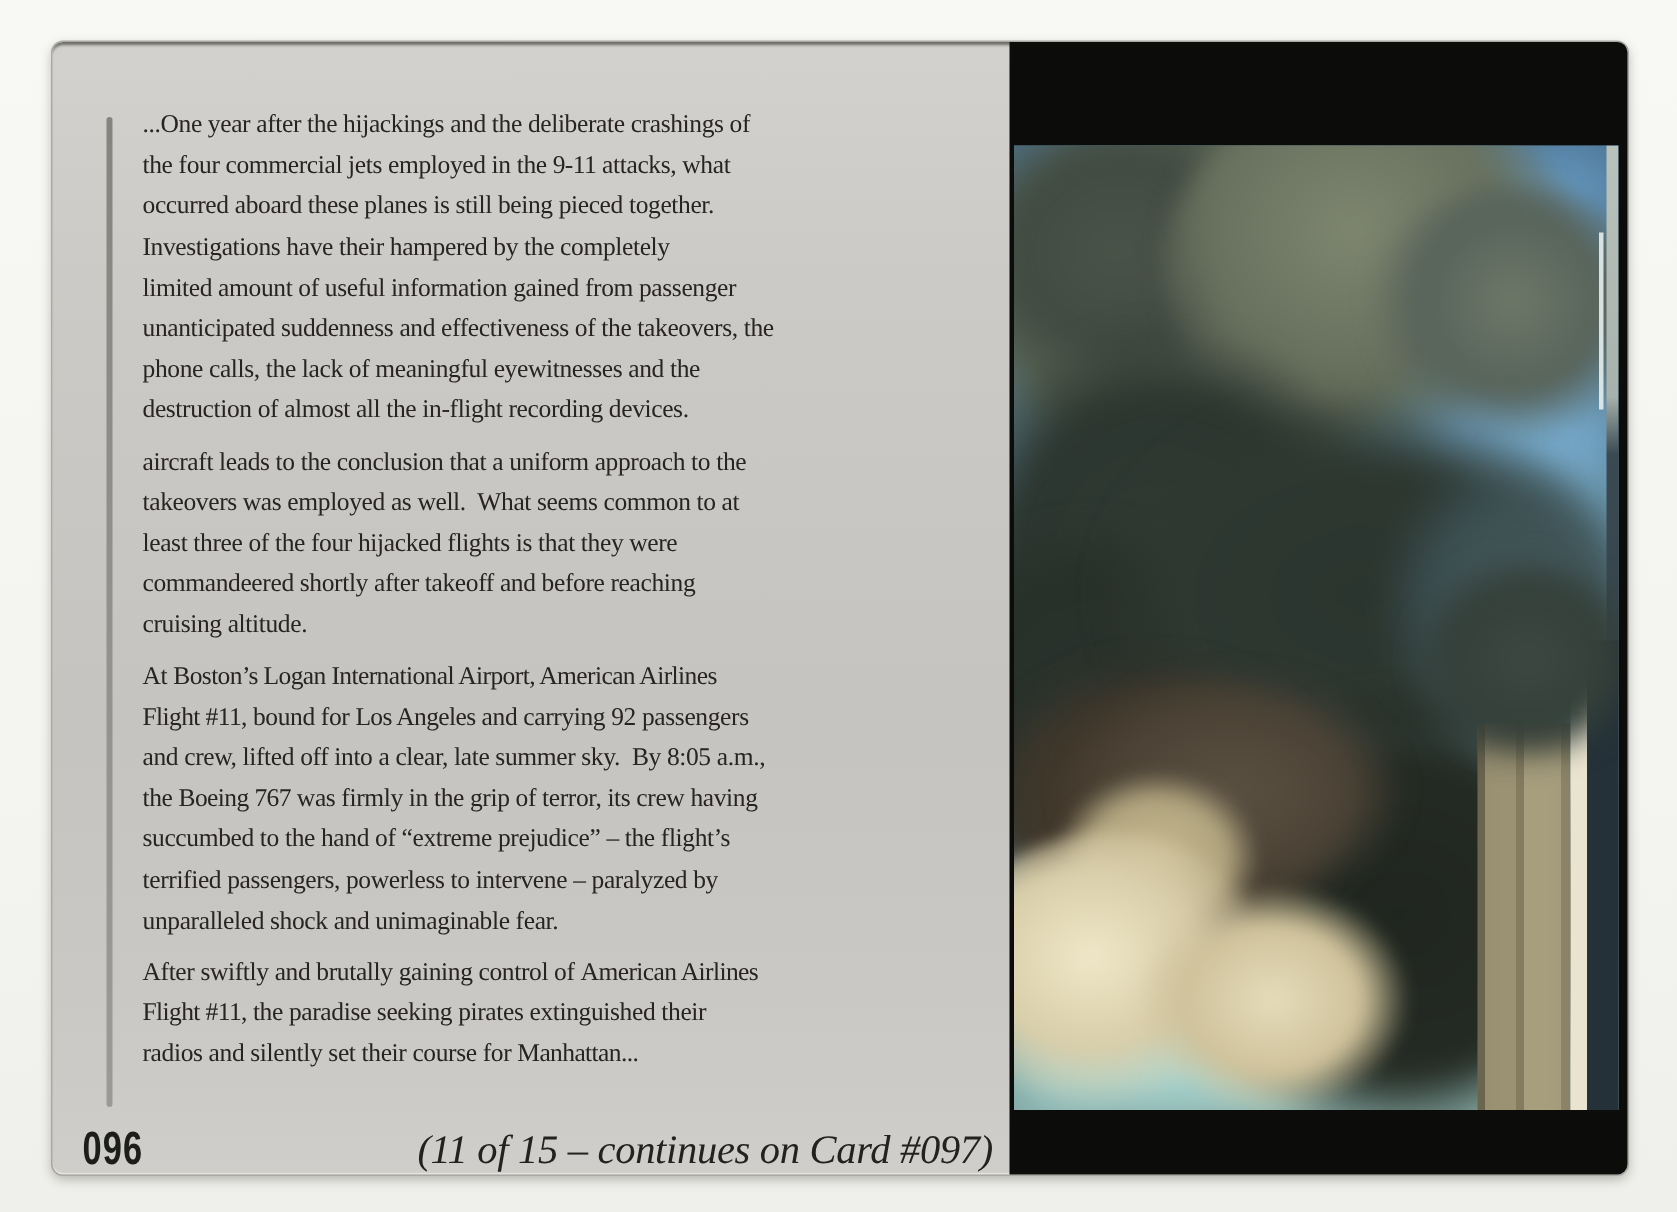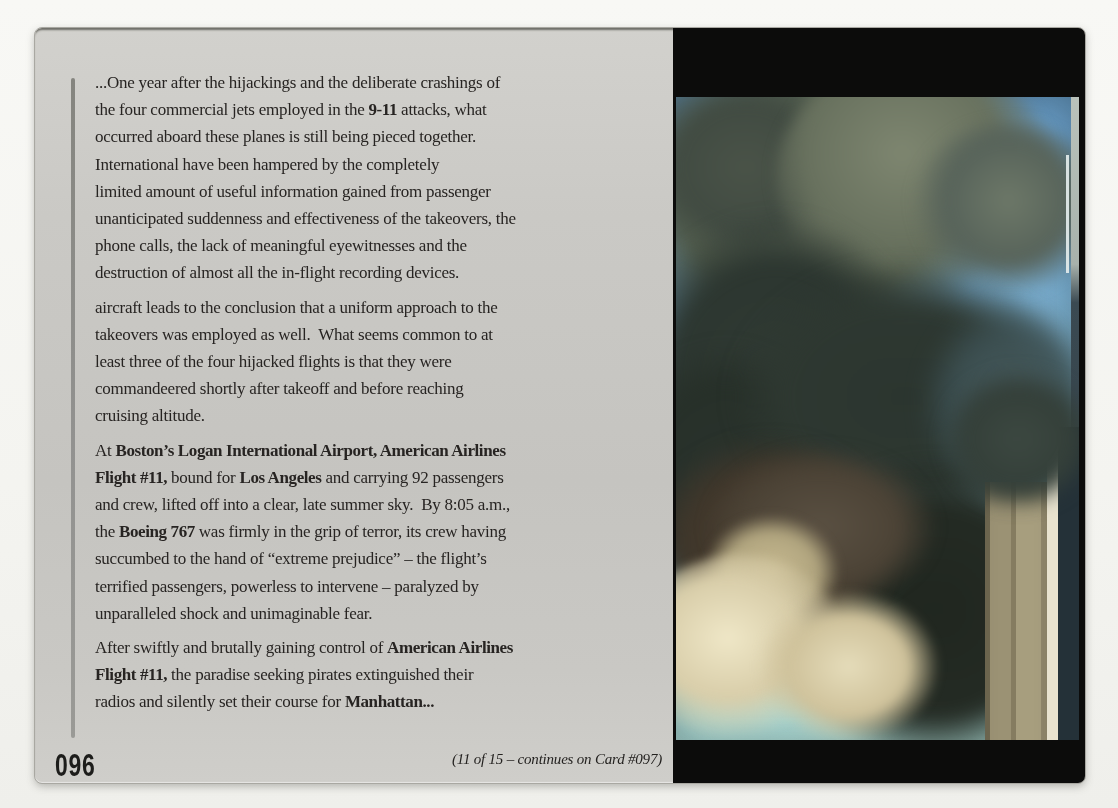--- a/index.html
+++ b/index.html
@@ -21,30 +21,30 @@
     position:absolute;left:36px;top:50px;width:4px;height:660px;
     background:linear-gradient(180deg,#85857f 0%,#929290 55%,#9a9a96 100%);
     border-radius:2px;
   }
   .article{
     position:absolute;left:60px;top:41px;width:582px;
     color:#272422;font-size:17px;line-height:27.2px;letter-spacing:-0.25px;
   }
   .para{margin:0 0 7px 0;}
   .tline{white-space:pre;}
-  .tline .b{font-weight:700;letter-spacing:-0.4px;}
+  .tline .b{font-weight:400;letter-spacing:-0.4px;}
   .card-number{
     position:absolute;left:20px;top:720px;
     font-family:"Liberation Sans","DejaVu Sans",sans-serif;
     font-weight:700;font-size:31px;color:#1d1d1b;
     transform:scaleX(.74);transform-origin:left top;letter-spacing:1px;
   }
   .footer-note{
     position:absolute;right:423px;top:723px;
-    font-style:italic;font-size:15px;color:#242220;letter-spacing:-0.2px;font-family:Liberation Serif, serif;
+    font-style:italic;font-size:27px;color:#242220;letter-spacing:-0.2px;font-family:Liberation Serif, serif;
   }
   
   .photo-panel{
     position:absolute;left:638px;top:0;width:412px;height:755px;
     background:#0c0c0b;border-radius:0 7px 7px 0;
   }
   .photo{
     position:absolute;left:3px;top:69px;width:403px;height:643px;
     overflow:hidden;
     background:linear-gradient(170deg,#6397c2 0%,#6fa3cb 25%,#83b7d2 48%,#99ccd8 68%,#abdcda 84%,#b9e6de 100%);
@@ -85,21 +85,21 @@
 
 <div class="card">
 
   <div class="rule"></div>
 
   <div class="article">
       <div class="para">
         <div class="tline"><span>...One year after the hijackings and the deliberate crashings of</span></div>
         <div class="tline"><span>the four commercial jets employed in the </span><span class="b">9-11</span><span> attacks, what</span></div>
         <div class="tline"><span>occurred aboard these planes is still being pieced together.</span></div>
-        <div class="tline"><span>International have been hampered by the completely</span></div>
+        <div class="tline"><span>Investigations have their hampered by the completely</span></div>
         <div class="tline"><span>limited amount of useful information gained from passenger</span></div>
         <div class="tline"><span>unanticipated suddenness and effectiveness of the takeovers, the</span></div>
         <div class="tline"><span>phone calls, the lack of meaningful eyewitnesses and the</span></div>
         <div class="tline"><span>destruction of almost all the in-flight recording devices.</span></div>
       </div>
       <div class="para">
         <div class="tline"><span>aircraft leads to the conclusion that a uniform approach to the</span></div>
         <div class="tline"><span>takeovers was employed as well.  What seems common to at</span></div>
         <div class="tline"><span>least three of the four hijacked flights is that they were</span></div>
         <div class="tline"><span>commandeered shortly after takeoff and before reaching</span></div>

